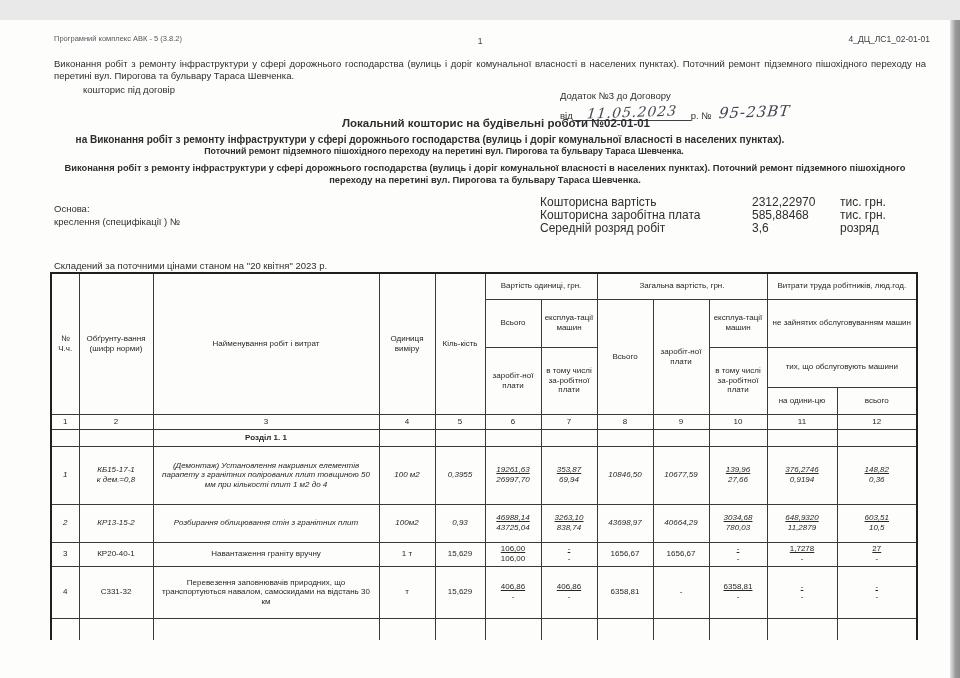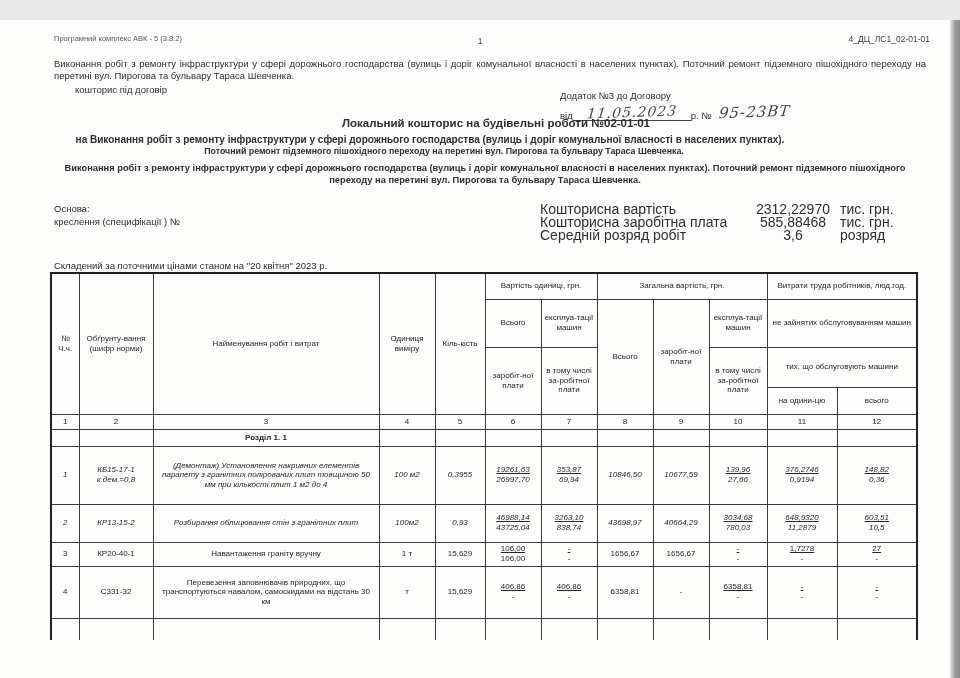--- a/index.html
+++ b/index.html
@@ -18,42 +18,42 @@
   .abs { position:absolute; }
   .tiny { font-size:7.5px; color:#55585c; }
   .small { font-size:9.5px; line-height:11.5px; }
   .b { font-weight:bold; }
 
   #program-line { left:54px; top:14px; }
   #page-num { left:0; top:16px; width:960px; text-align:center; font-size:8.5px; color:#444; }
   #doc-code { right:30px; top:14px; font-size:8.5px; color:#3b3e42; }
 
   #intro { left:54px; top:38px; width:872px; text-align:justify; }
-  #estimate-type { left:63px; top:64px;padding-left:12px; }
+  #estimate-type { left:71px; top:64px;padding-left:12px; }
 
   #annex { right:70px; top:70px; width:330px; }
   #annex .l1 { text-align:left; font-size:9.5px; padding-right:60px; }
   #annex .l2 { font-size:9.5px; display:flex; align-items:flex-end; margin-top:2px; }
   .hand { font-family:"DejaVu Serif", serif; font-style:italic; color:#41474f;
           letter-spacing:1px; transform:rotate(-2deg) skewX(-8deg); display:inline-block; }
   #hand-date { font-size:14px; margin:0 4px; padding:0 6px; }
   #date-slot { border-bottom:1.5px solid #3c4048; min-width:118px; text-align:center; }
   #hand-num { font-size:15px; margin-left:8px; }
 
   #title-main { left:16px; top:97px; width:960px; text-align:center; font-size:11.5px; }
   #title-sub1 { left:0; top:114px; width:860px; text-align:center; font-size:10px; }
   #title-sub2 { left:0; top:126px; width:888px; text-align:center; font-size:8.8px; }
   #object-desc { left:45px; top:142px; width:880px; text-align:center; font-size:9.3px; line-height:12px; }
 
   #basis-label { left:54px; top:183px; font-size:9.5px; }
   #basis-detail { left:54px; top:196px; font-size:9.5px; }
-  #costs { left:540px; top:183px; width:400px; font-size:14px; }
+  #costs { left:540px; top:176px; width:400px; font-size:12px; }
   .cost-row { display:flex; line-height:13.2px; }
   .cost-label { width:212px; }
-  .cost-value { width:82px; text-align:center; }
+  .cost-value { width:82px; text-align:left; }
   .cost-unit { margin-left:6px; }
 
   #prices-note { left:54px; top:240px; font-size:9.5px; }
 
   
   #est-table { position:absolute; left:50px; top:252px; width:866px;
     border-collapse:collapse; table-layout:fixed;
     border:2px solid #1f1f1f; border-bottom-style:hidden; }
   #est-table td { border:1px solid #3a3a3a; font-size:8px; line-height:9.6px;
     padding:1px 3px; vertical-align:middle; text-align:center; overflow:hidden; color:#272727; }

